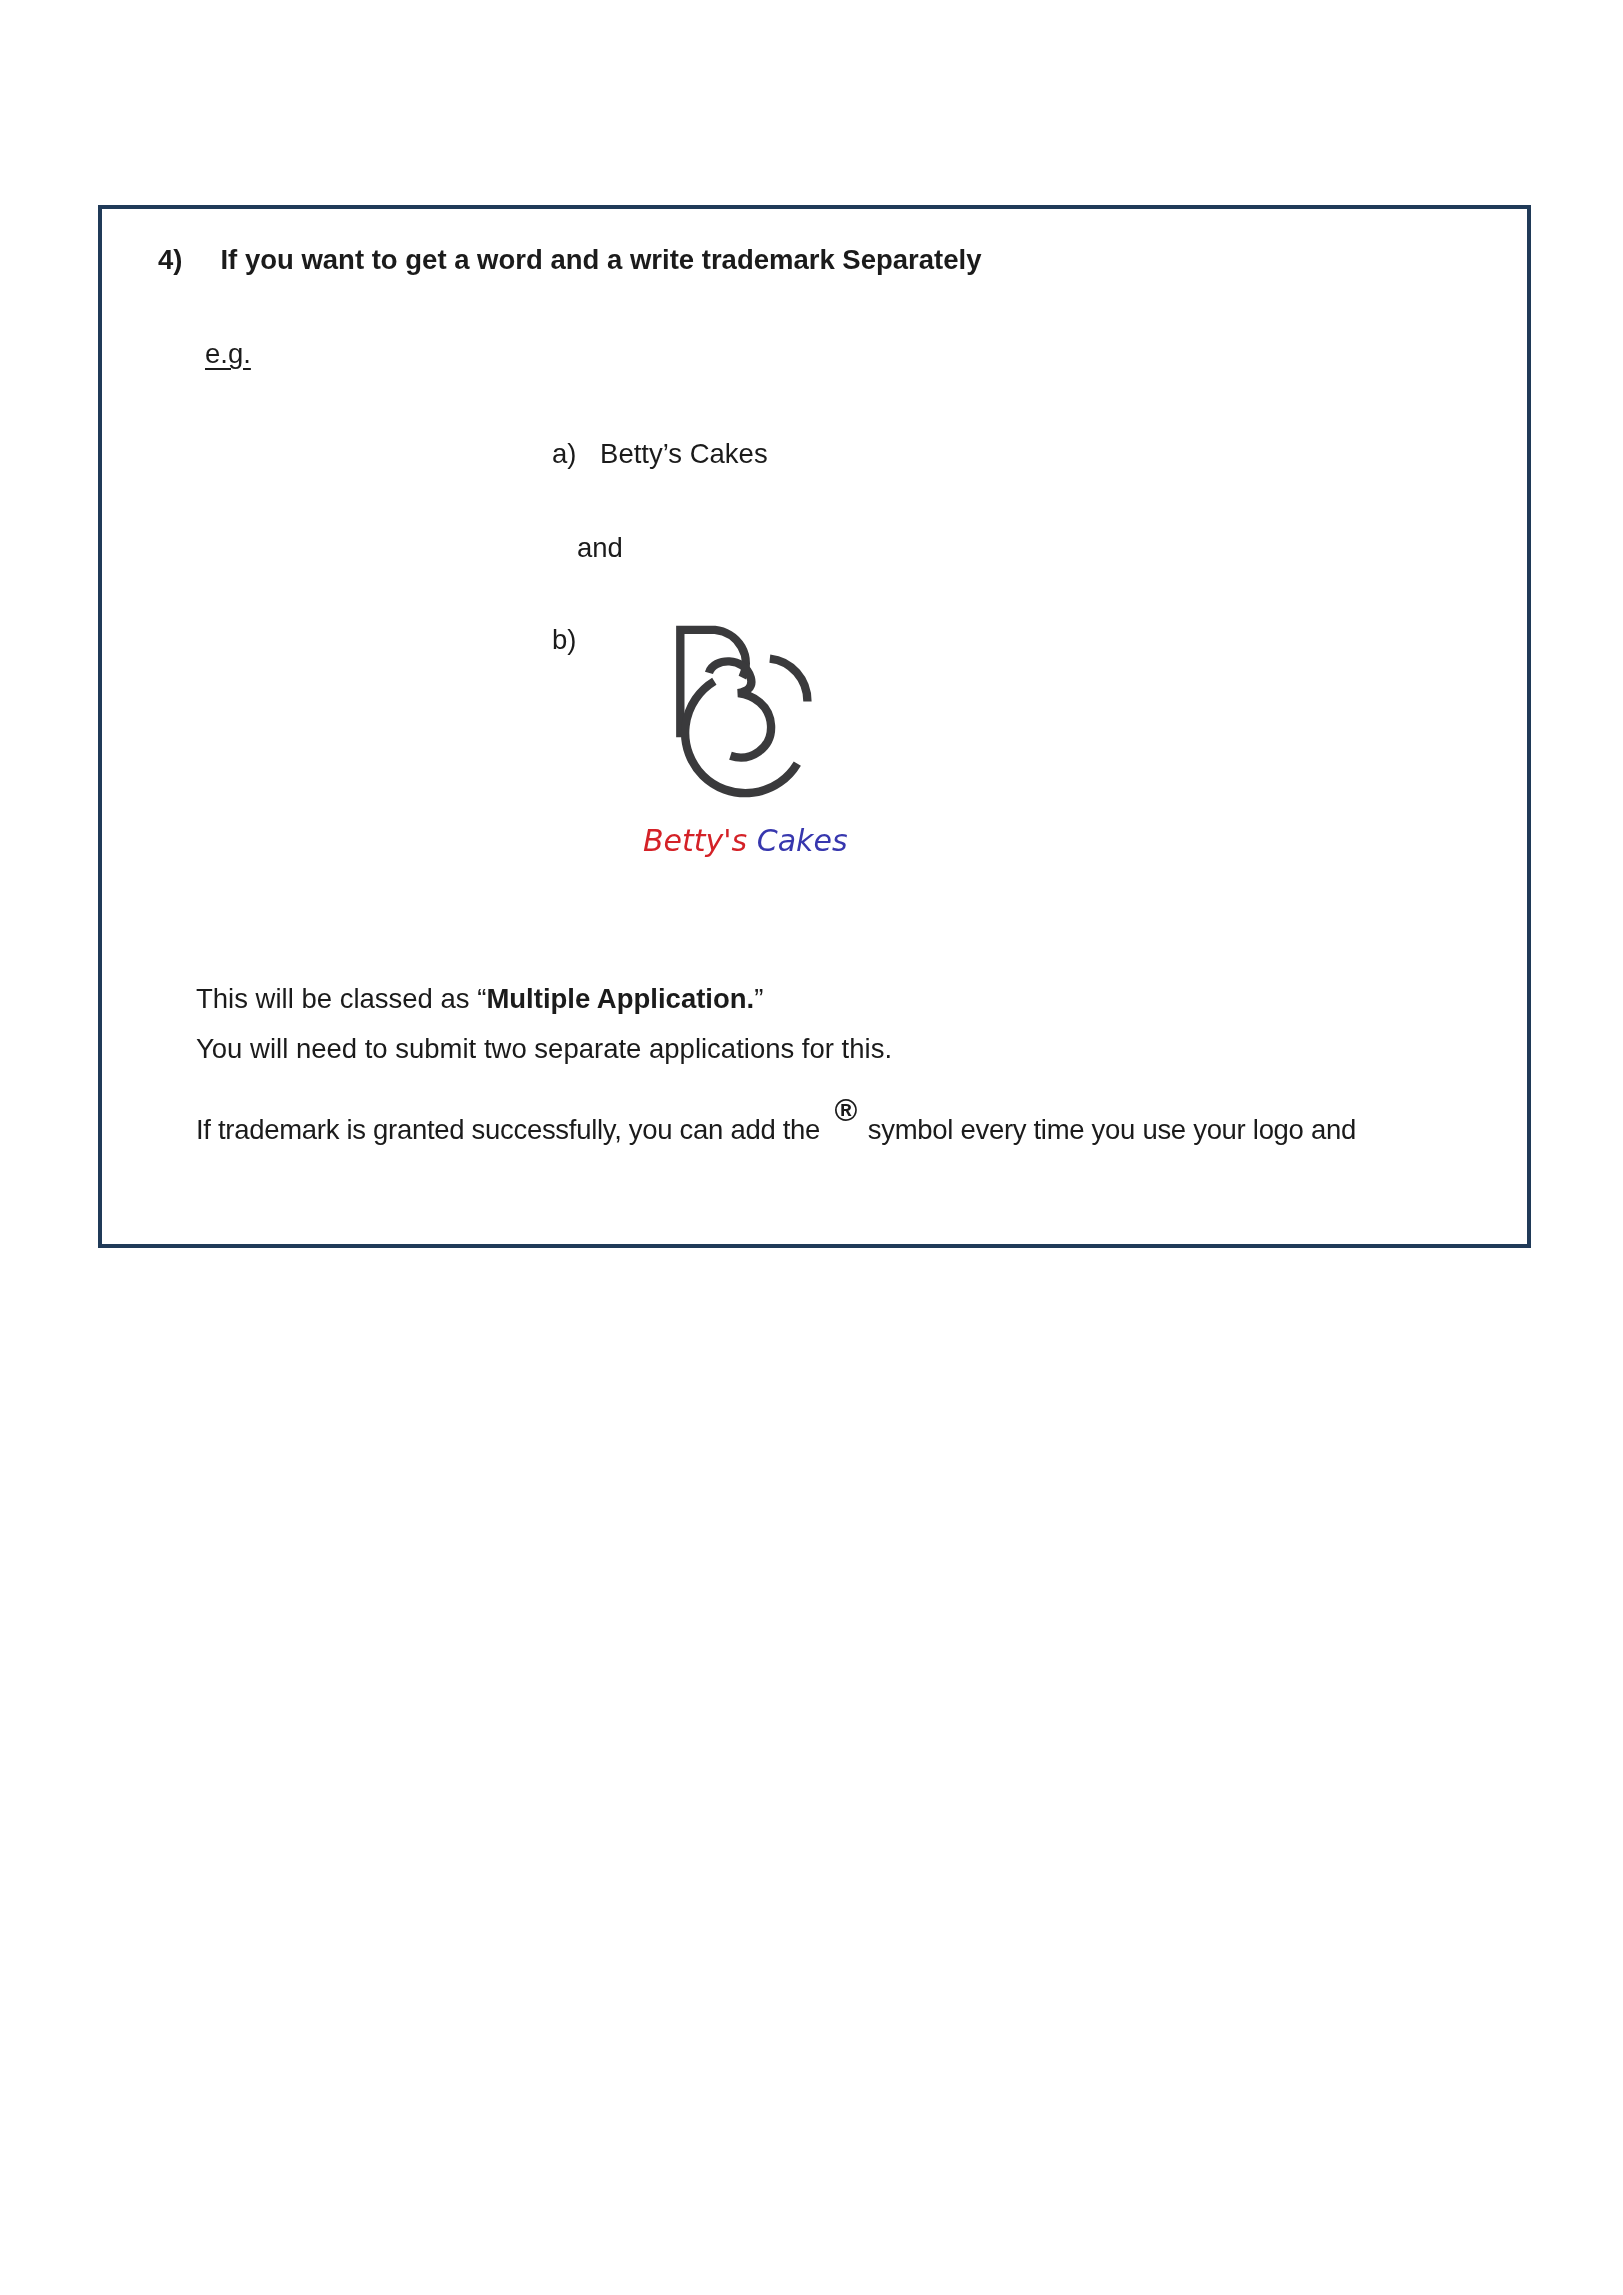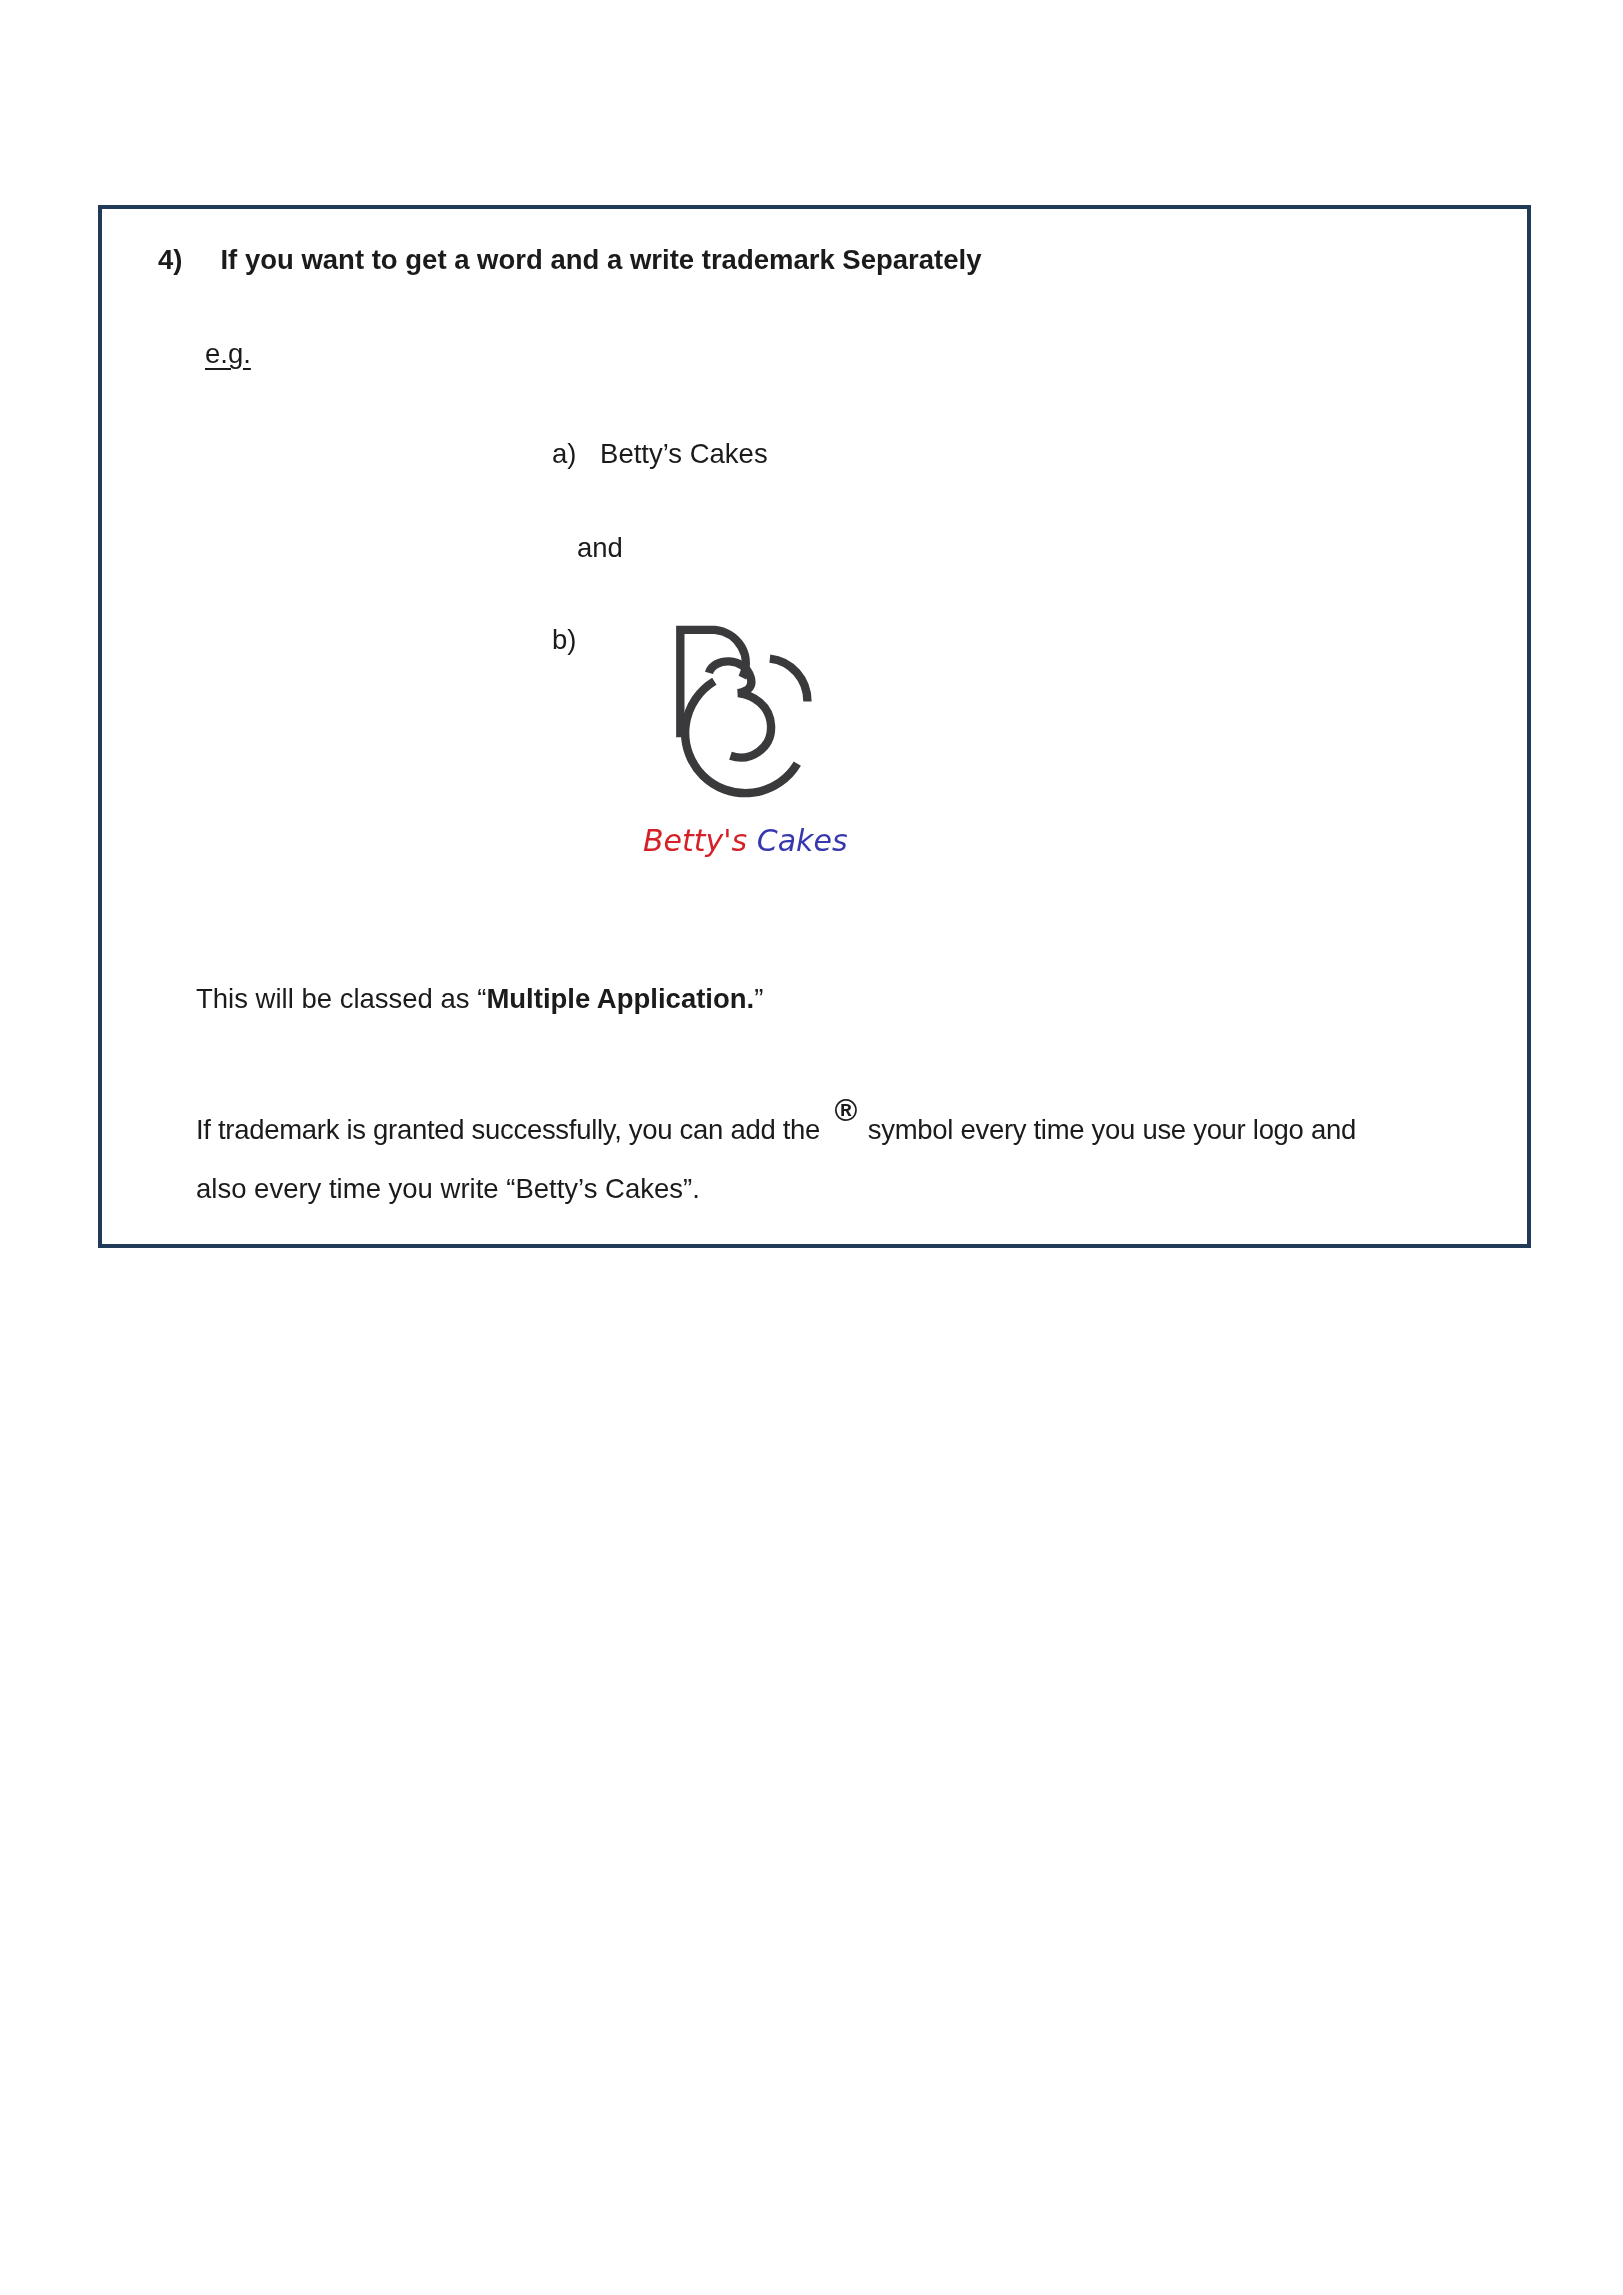--- a/index.html
+++ b/index.html
@@ -100,22 +100,22 @@
 
     <div class="logo-caption">
       <span style="color: rgb(212, 33, 39);">Betty's</span>
       <span style="color: rgb(55, 55, 174);">Cakes</span>
     </div>
 
     <div class="txt p-classed">
       <span>This will be classed as “</span><span class="bold">Multiple Application.</span><span>”</span>
     </div>
 
+    <div class="txt p-submit">You will need to submit two separate applications for this.</div>
 
     <div class="txt p-granted1">
       <span>If trademark is granted successfully, you can add the</span><span class="reg-sym">®</span><span>symbol every time you use your logo and</span>
     </div>
 
-    <div class="txt p-granted2">also every time you write “Betty’s Cakes”.</div>
 
   </div>
 </div>
 
 
 </body></html>

